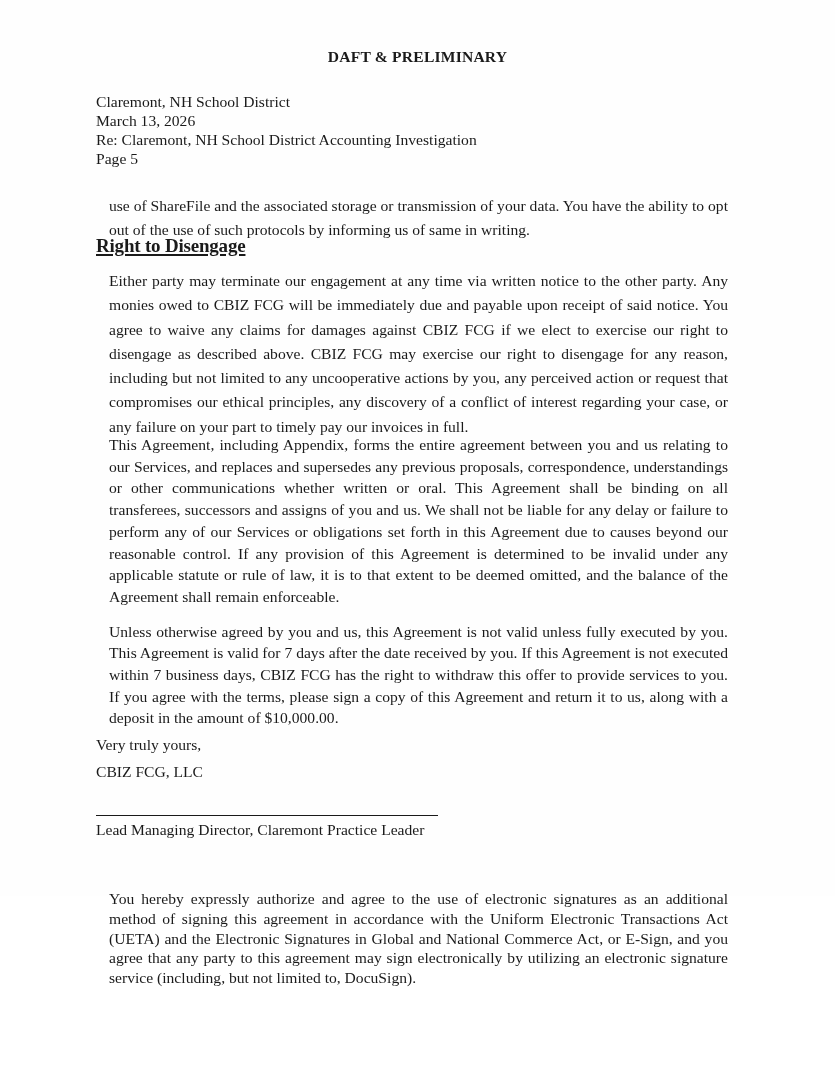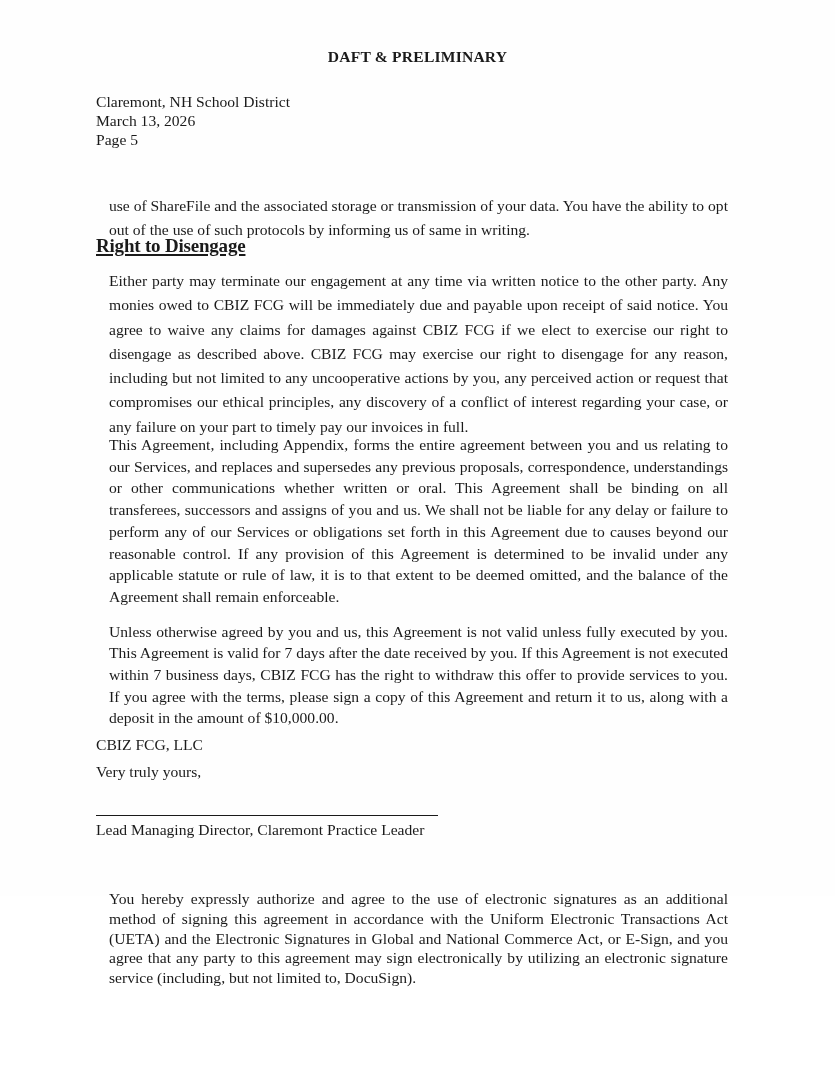--- a/index.html
+++ b/index.html
@@ -77,40 +77,41 @@
 </head>
 <body>
 
 <div class="page">
 
   <h1 class="draft-title">DAFT &amp; PRELIMINARY</h1>
 
   <div class="content header-block">
     <div>Claremont, NH School District</div>
     <div>March 13, 2026</div>
+    <div>Re: Claremont, NH School District Accounting Investigation</div>
     <div>Page 5</div>
   </div>
 
   <div class="content" style="top:181px;">
     <p>use of ShareFile and the associated storage or transmission of your data. You have the ability to opt out of the use of such protocols by informing us of same in writing.</p>
   </div>
 
   <div class="content" style="top:235px;">
     <h2 class="section-heading">Right to Disengage</h2>
     <p style="margin-top:12px;">Either party may terminate our engagement at any time via written notice to the other party.  Any monies owed to CBIZ FCG will be immediately due and payable upon receipt of said notice.  You agree to waive any claims for damages against CBIZ FCG if we elect to exercise our right to disengage as described above.  CBIZ FCG may exercise our right to disengage for any reason, including but not limited to any uncooperative actions by you, any perceived action or request that compromises our ethical principles, any discovery of a conflict of interest regarding your case, or any failure on your part to timely pay our invoices in full.</p>
   </div>
 
   <div class="content" style="top:432px;">
     <p class="p-tight" style="margin-top:2px;">This Agreement, including Appendix, forms the entire agreement between you and us relating to our Services, and replaces and supersedes any previous proposals, correspondence, understandings or other communications whether written or oral. This Agreement shall be binding on all transferees, successors and assigns of you and us. We shall not be liable for any delay or failure to perform any of our Services or obligations set forth in this Agreement due to causes beyond our reasonable control. If any provision of this Agreement is determined to be invalid under any applicable statute or rule of law, it is to that extent to be deemed omitted, and the balance of the Agreement shall remain enforceable.</p>
     <p class="p-tight" style="margin-top:11px;">Unless otherwise agreed by you and us, this Agreement is not valid unless fully executed by you. This Agreement is valid for 7 days after the date received by you.  If this Agreement is not executed within 7 business days, CBIZ FCG has the right to withdraw this offer to provide services to you. If you agree with the terms, please sign a copy of this Agreement and return it to us, along with a deposit in the amount of $10,000.00.</p>
   </div>
 
   <div class="content" style="top:731px; line-height:27px;">
+    <div>Very truly yours,</div>
     <div>CBIZ FCG, LLC</div>
-    <div>Very truly yours,</div>
   </div>
 
   <div class="sig-line"></div>
 
   <div class="content sig-block" style="top:820px;">
     <div>Lead Managing Director, Claremont Practice Leader</div>
   </div>
 
   <div class="content" style="top:876px;">
     <p class="p-tight" style="line-height:19.8px;">You hereby expressly authorize and agree to the use of electronic signatures as an additional method of signing this agreement in accordance with the Uniform Electronic Transactions Act (UETA) and the Electronic Signatures in Global and National Commerce Act, or E-Sign, and you agree that any party to this agreement may sign electronically by utilizing an electronic signature service (including, but not limited to, DocuSign).</p>

